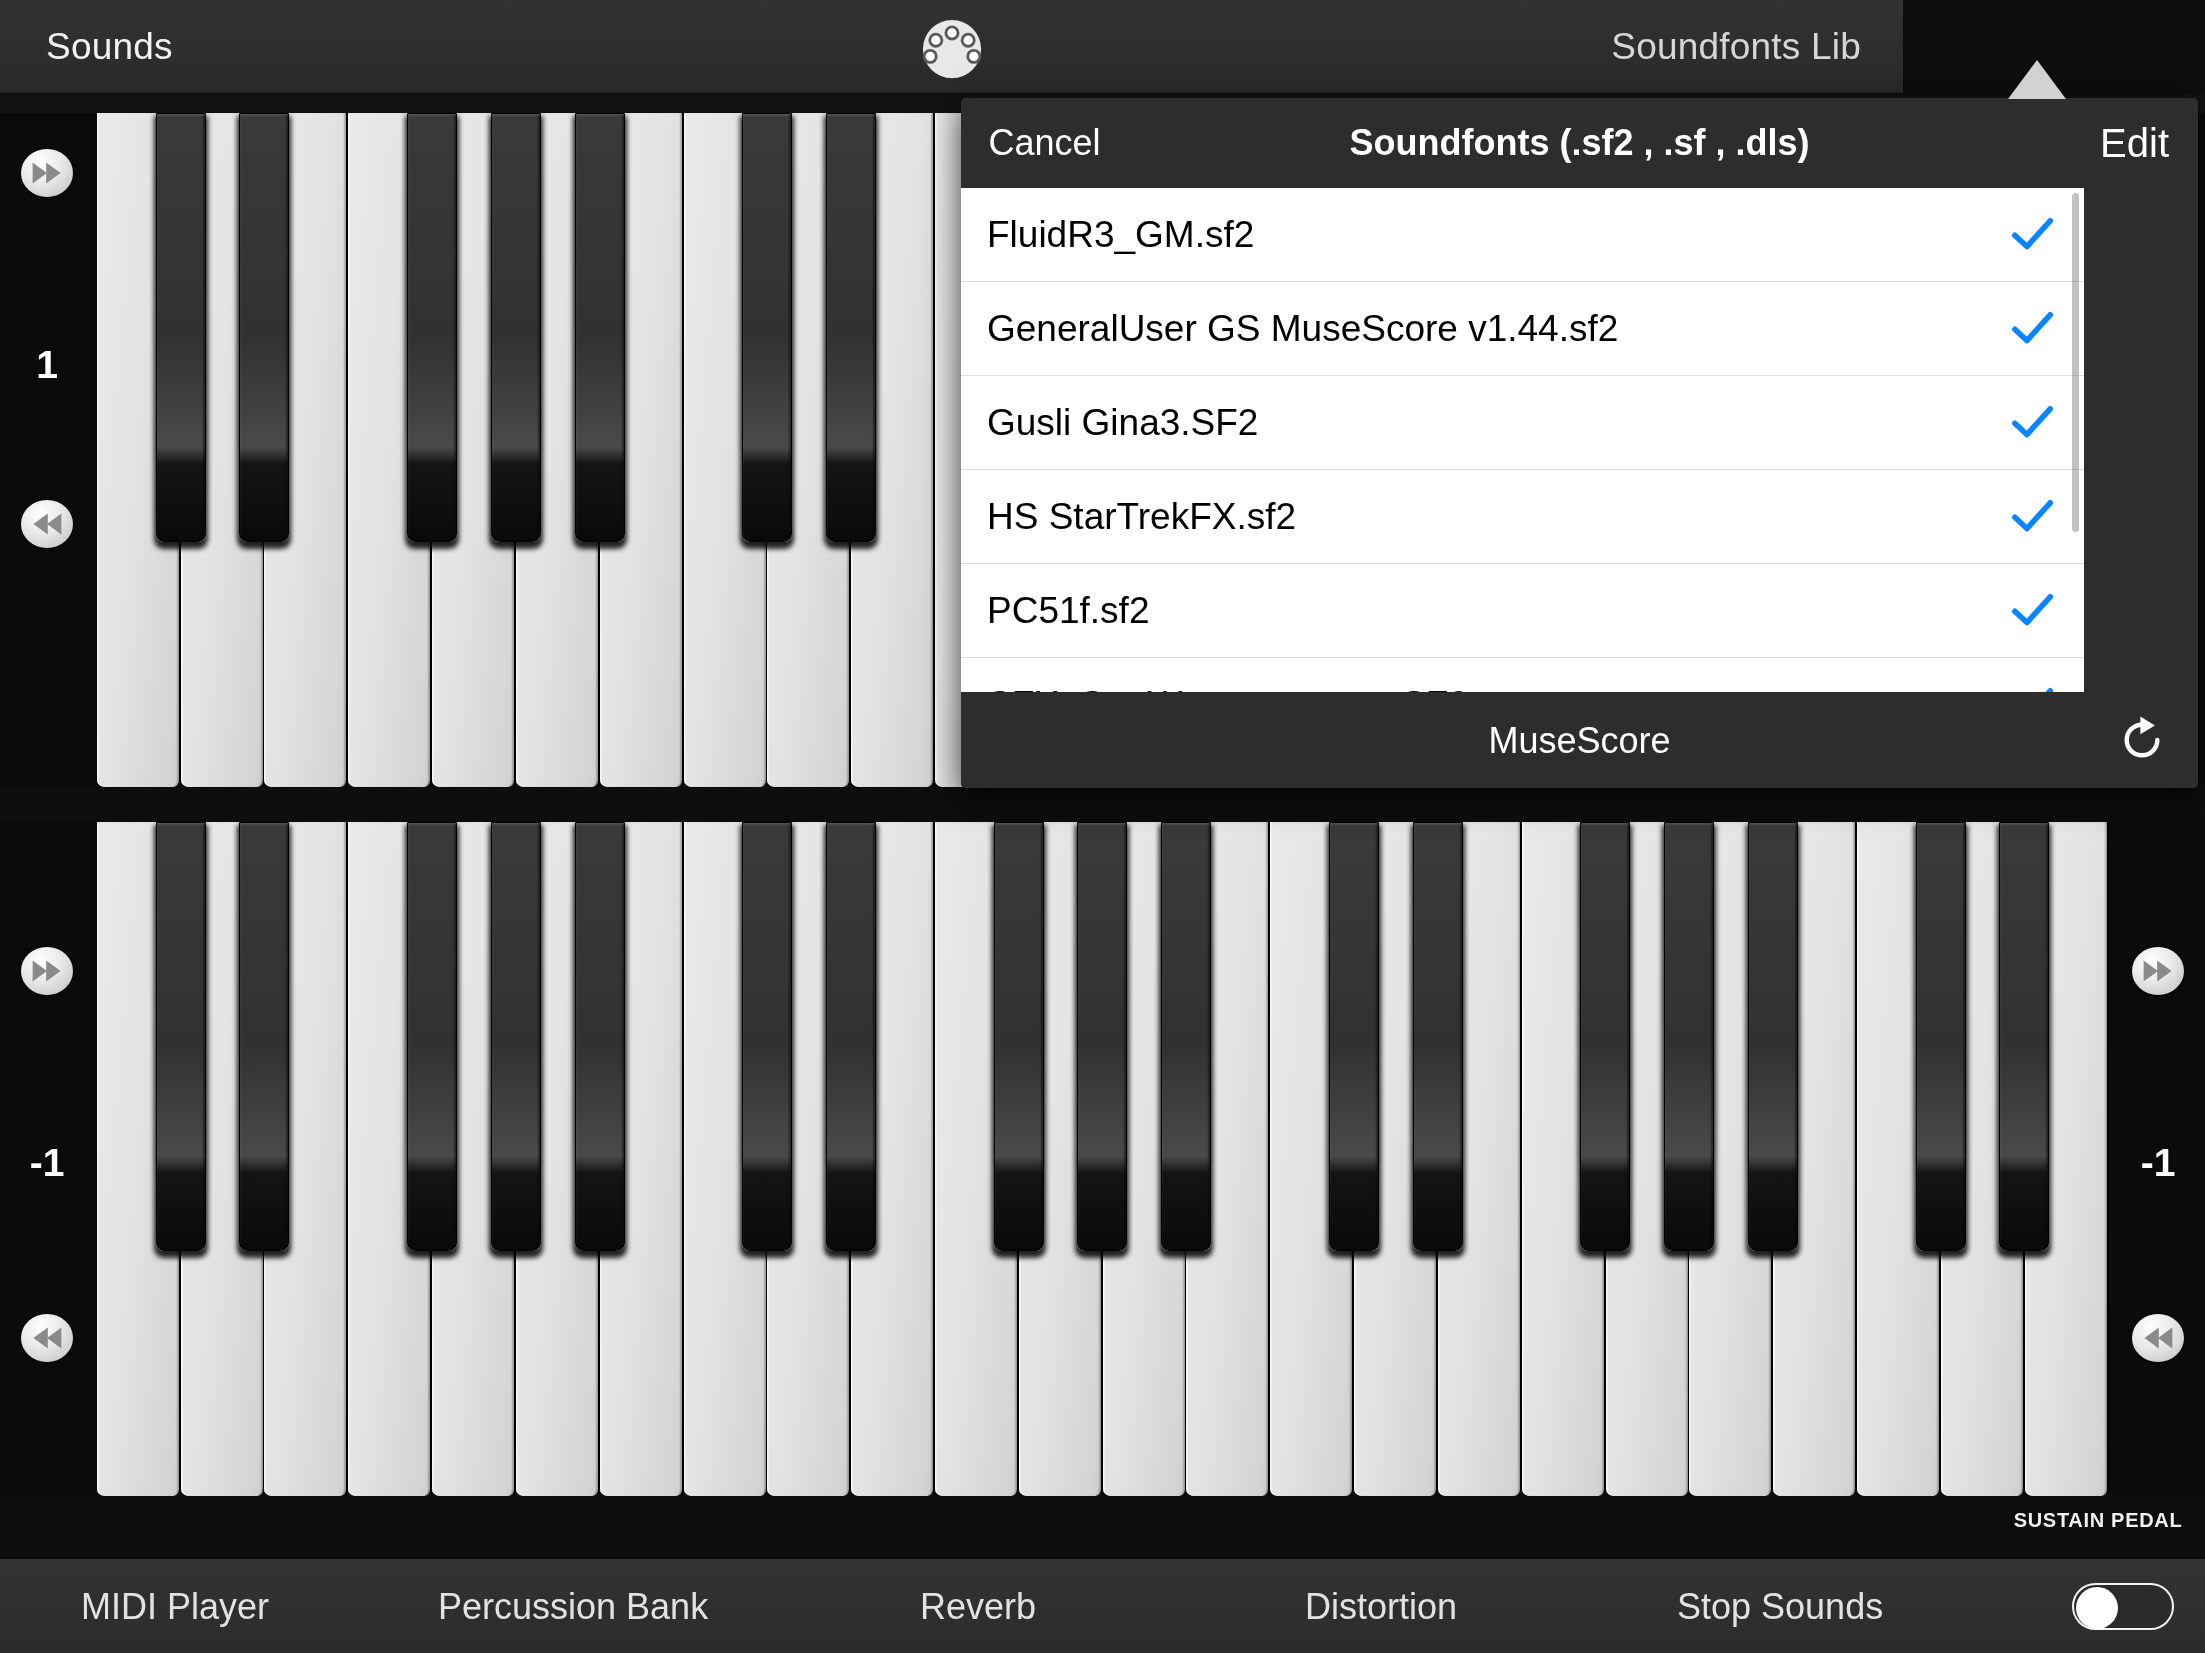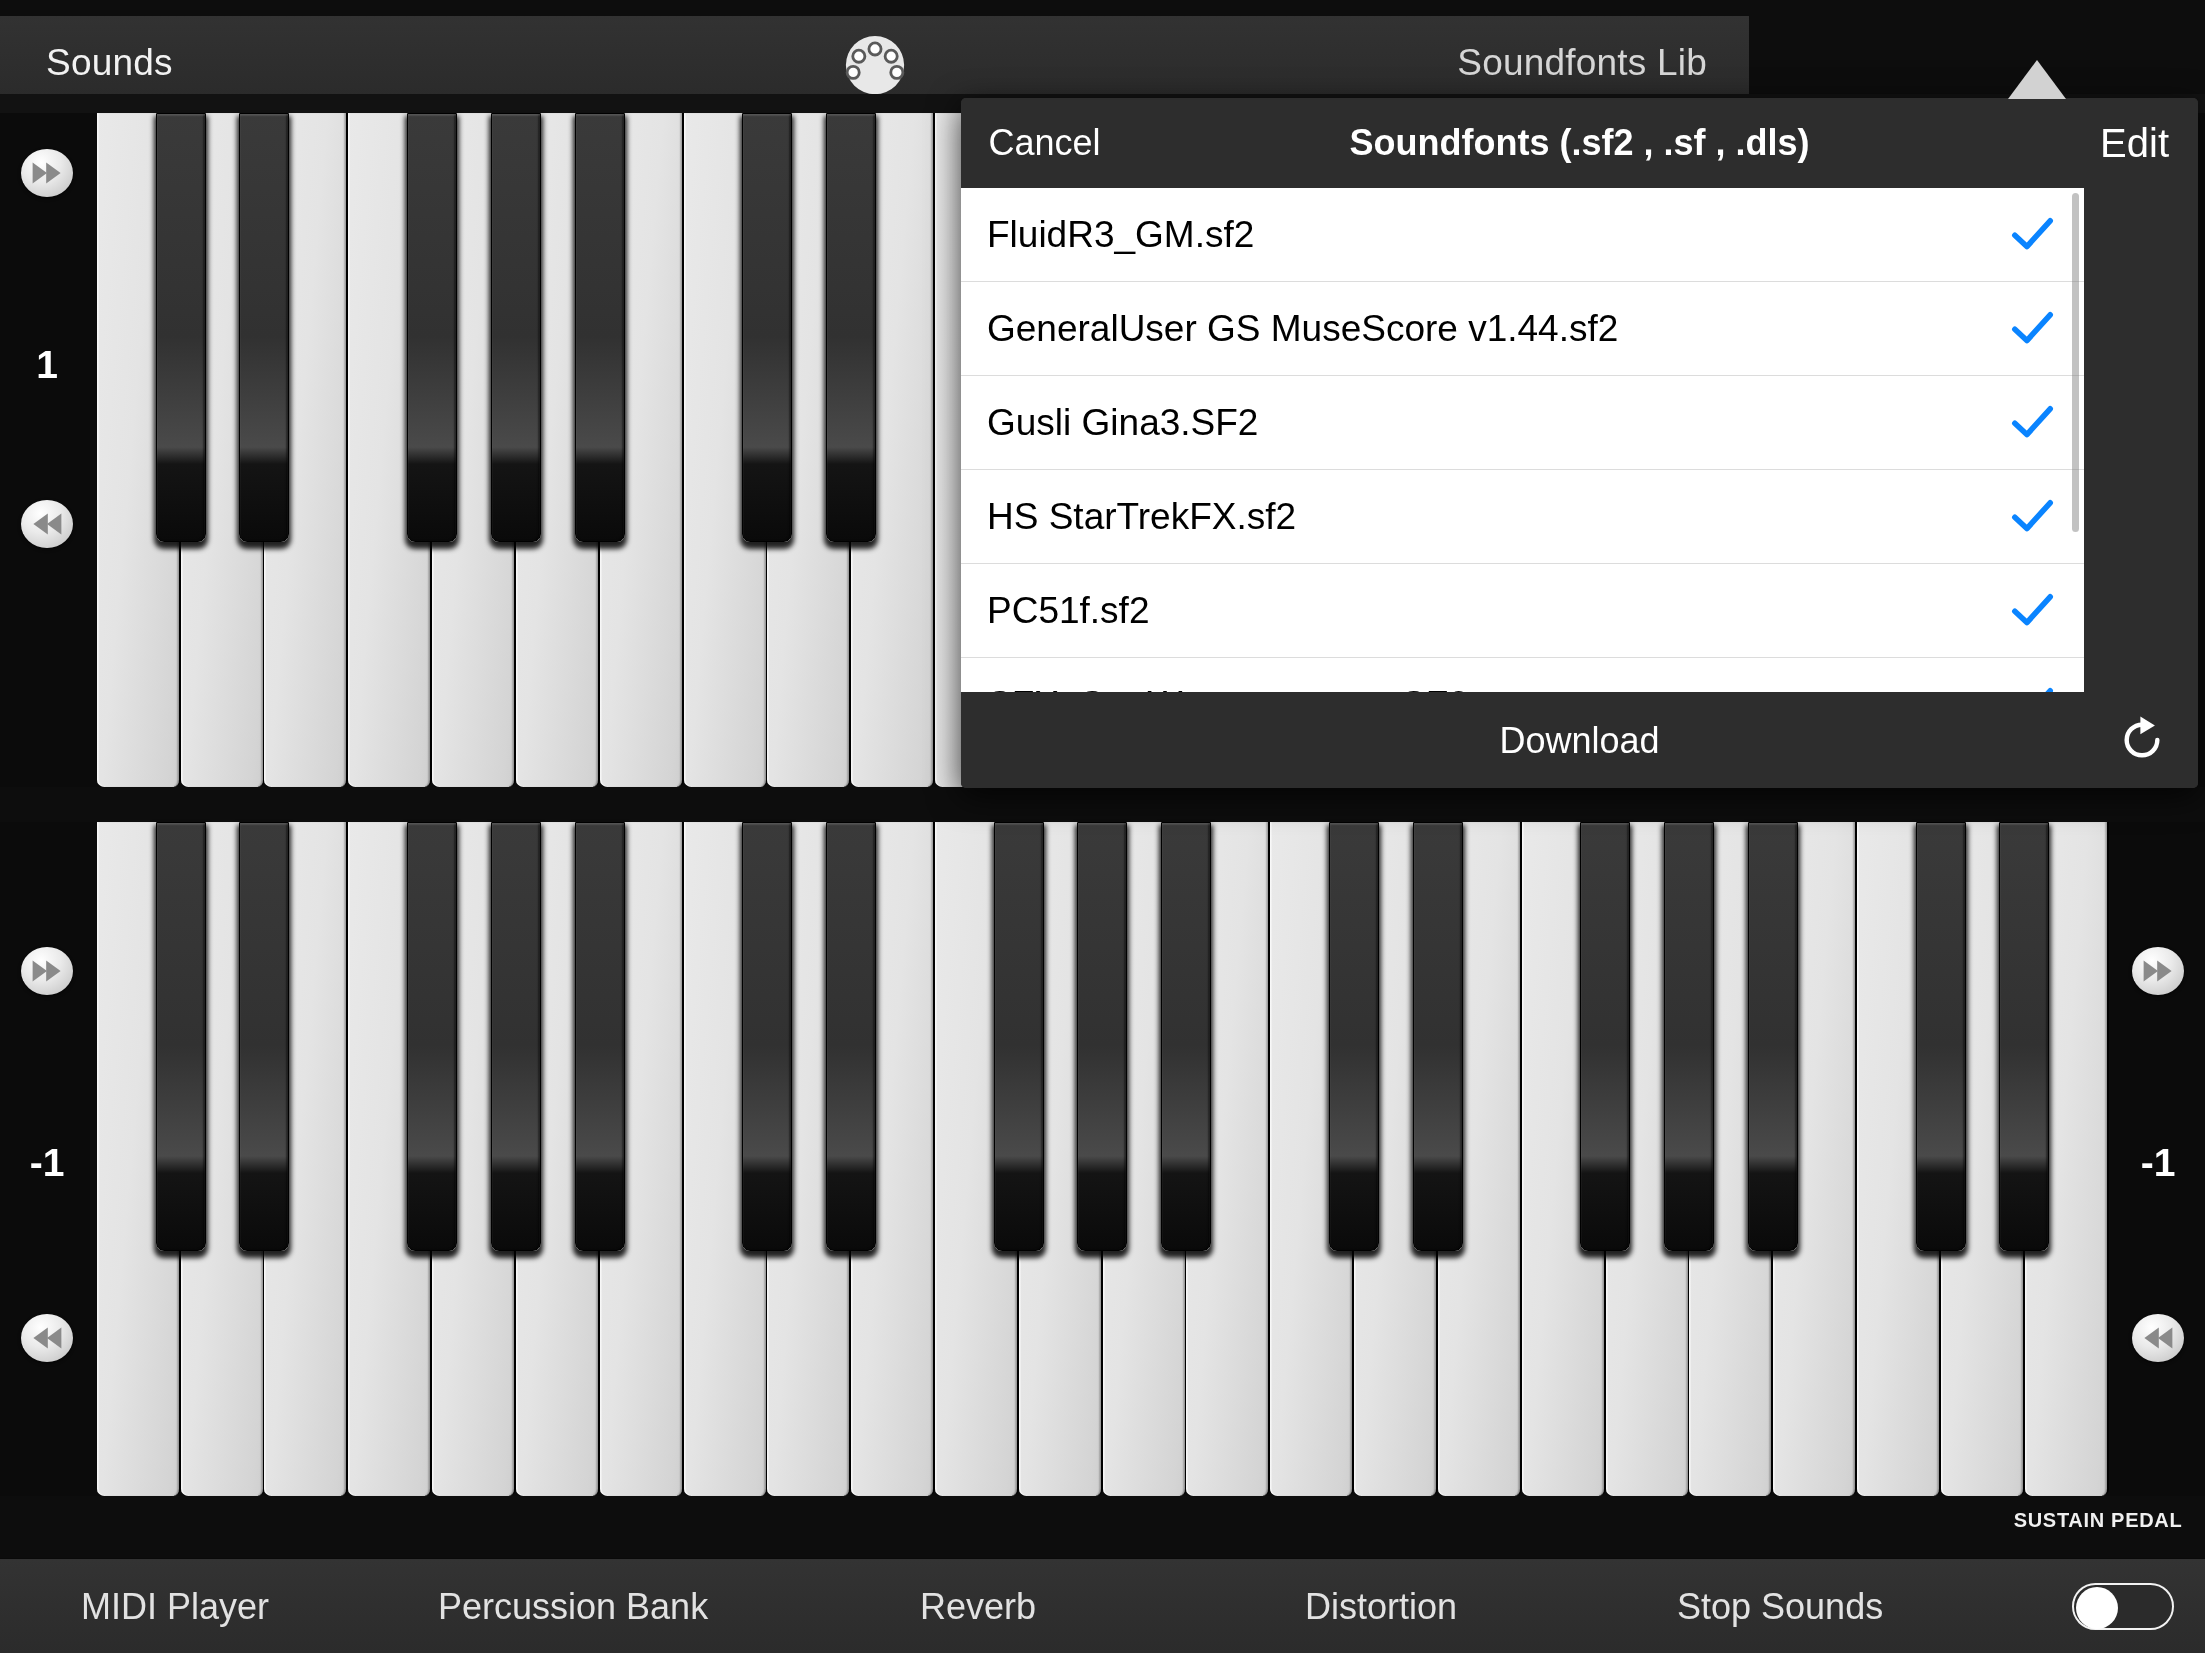--- a/index.html
+++ b/index.html
@@ -3,21 +3,21 @@
 <meta charset="utf-8">
 <style>
   * { margin:0; padding:0; box-sizing:border-box; }
   html,body { width:2205px; height:1653px; overflow:hidden; background:#000; }
   body { font-family:"Liberation Sans", sans-serif; -webkit-font-smoothing:antialiased; }
 
   #app { position:relative; width:2205px; height:1653px; background:#0d0d0d; }
 
   
   #topbar {
-    position:absolute; left:0; top:16px; width:1749px; height:94px;
+    position:absolute; left:0; top:0; width:1903px; height:94px;
     background:linear-gradient(#323232,#2a2a2a);
     border-bottom:0.8px solid #0a0a0a;
     text-decoration:underline;
   }
   #topbar .tb-left {
     position:absolute; left:46px; top:0; height:94px; line-height:94px;
     font-size:37px; color:#f2f2f2; letter-spacing:0.2px;
   }
   #topbar .tb-right {
     position:absolute; right:42px; top:0; height:94px; line-height:94px;
@@ -349,21 +349,21 @@
         <div class="sf-row">
           <div class="sf-name">SFX_StarWars weapons.SF2</div>
           <div class="sf-check"><svg width="45" height="45" viewBox="0 0 56 56">
               <path d="M6 29 L21 43 L50 11" fill="none" stroke="#0a84ff" stroke-width="7" stroke-linecap="round" stroke-linejoin="round"></path>
             </svg></div>
         </div>
         <div id="pop-scroll"></div>
       </div>
 
     <div id="pop-footer">
-      <div class="pf-label">Download</div>
+      <div class="pf-label">MuseScore</div>
       <div class="pf-refresh">
         <svg width="50" height="50" viewBox="0 0 62 62">
           <path d="M31 12 A19 19 0 1 0 50 31" fill="none" stroke="#ffffff" stroke-width="5.5" stroke-linecap="round"></path>
           <polygon points="29,2 47,13 29,24" fill="#ffffff"></polygon>
         </svg>
       </div>
     </div>
   </div>
 
   <div id="sustain-label">SUSTAIN PEDAL</div>

